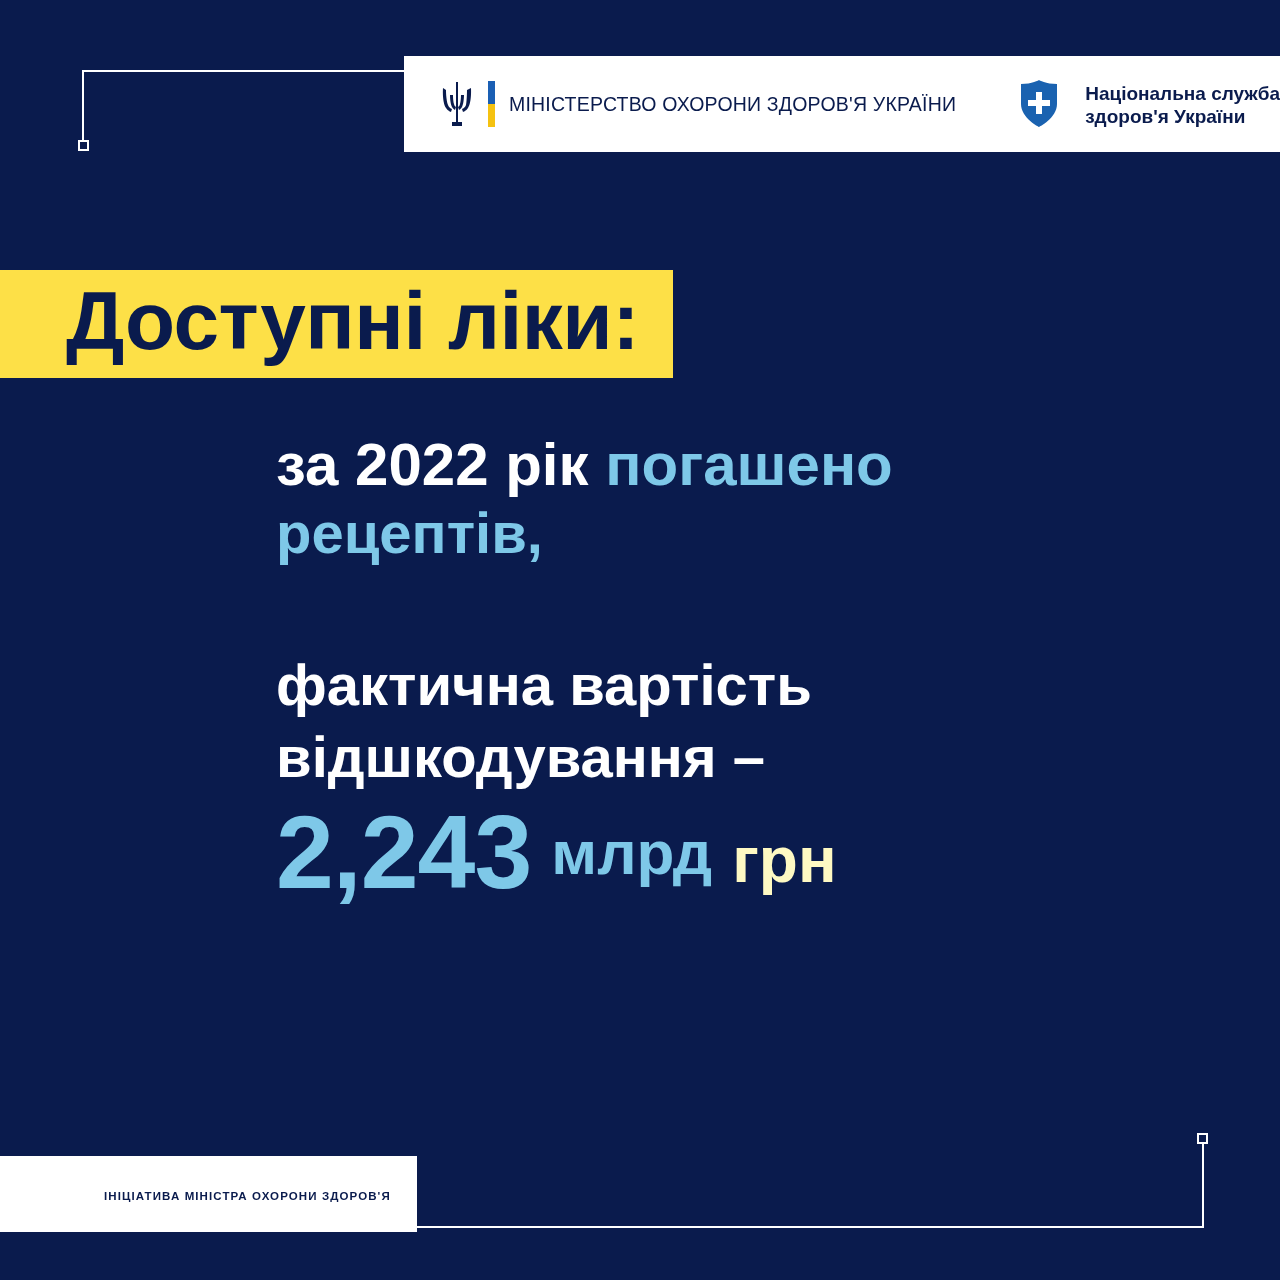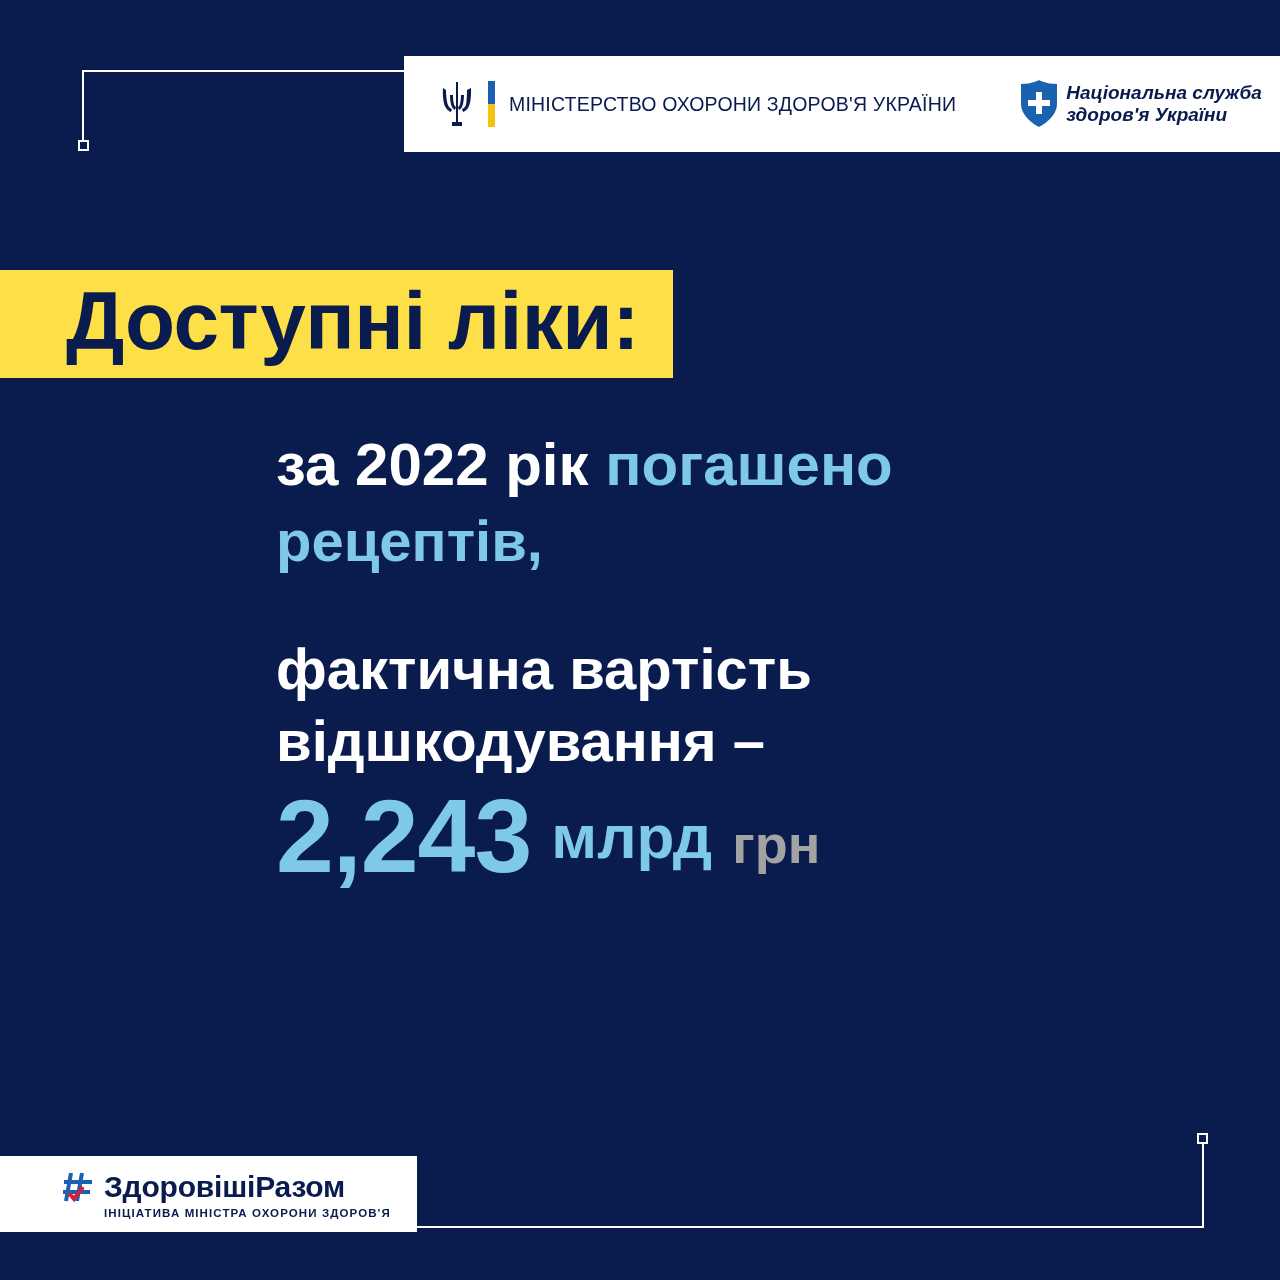--- a/index.html
+++ b/index.html
@@ -67,21 +67,21 @@
   }
   .divider-flag {
     width:7px; height:46px;
     background:linear-gradient(to bottom, #1a5fb4 0 50%, #f5c211 50% 100%);
   }
   .moz-title {
     font-size:19.5px; font-weight:normal; color:#0a1b4d;
     letter-spacing:0.2px; white-space:nowrap;
   }
   .nszu {
-    display:flex; align-items:center; gap:6px; margin-left:36px;font-style:italic;
+    display:flex; align-items:flex-end; gap:25px; margin-left:36px;
   }
   .nszu-shield {
     width:42px; height:48px; position:relative;
   }
   .nszu-text {
     font-size:19px; font-weight:bold; color:#0a1b4d; line-height:1.18;
     white-space:nowrap;
   }
 
   
@@ -106,42 +106,42 @@
   }
   .accent { color:#7ec8e8; }
   .big-number {
     font-size:104px; font-weight:bold; color:#7ec8e8;
     line-height:1.08; letter-spacing:-1px;
     margin-top:2px;
     white-space:nowrap;
   }
   .sub-word {
     font-size:58px; font-weight:bold; color:#7ec8e8;
-    line-height:1.1; margin-top:10px;
+    line-height:1.1; margin-top:2px;
   }
   .para-2 {
-    margin-top:60px;
+    margin-top:84px;
     font-size:58px; font-weight:bold; line-height:1.25;
     color:#ffffff;
   }
   .para-2 .l2 { display:block; }
   .amount-row {
     margin-top:4px;
     display:flex; align-items:center; gap:20px;
     white-space:nowrap;
   }
   .amount {
     font-size:104px; font-weight:bold; color:#7ec8e8;
     letter-spacing:-1px; line-height:1.05;
   }
   .amount-unit {
     font-size:62px; font-weight:bold; color:#7ec8e8;
   }
   .amount-currency {
-    font-size:54px; font-weight:bold; color:#a3a3a3;margin-top:16px;
+    font-size:64px; font-weight:bold; color:#fef9c3;margin-top:16px;
   }
 
   
   .badge {
     position:absolute; left:0; bottom:48px;
     background:#ffffff;
     height:76px;
     padding:8px 26px 8px 62px;
     display:flex; flex-direction:column; justify-content:center;
   }
@@ -229,28 +229,16 @@
 
   </div>
 
   <div class="bracket-br">
     <div class="h"></div>
     <div class="v"></div>
     <div class="sq"></div>
   </div>
 
   <div class="badge">
-    <div class="badge-top">
-      <div class="hash">
-        <svg width="34" height="32" viewBox="0 0 34 32" aria-hidden="true">
-          <path d="M9 2 L4 30" stroke="#1a62b0" stroke-width="4" fill="none"></path>
-          <path d="M20 2 L15 30" stroke="#1a62b0" stroke-width="4" fill="none"></path>
-          <path d="M2 11 H30" stroke="#1a62b0" stroke-width="4" fill="none"></path>
-          <path d="M1 21 H28" stroke="#1a62b0" stroke-width="4" fill="none"></path>
-          <path d="M7 22 l5 6 l9 -12" stroke="#d81e3a" stroke-width="4" fill="none"></path>
-        </svg>
-      </div>
-      <div class="badge-title">ЗдоровішіРазом</div>
-    </div>
     <div class="badge-sub">ІНІЦІАТИВА МІНІСТРА ОХОРОНИ ЗДОРОВ'Я</div>
   </div>
 
 </div>
 
 </body></html>

